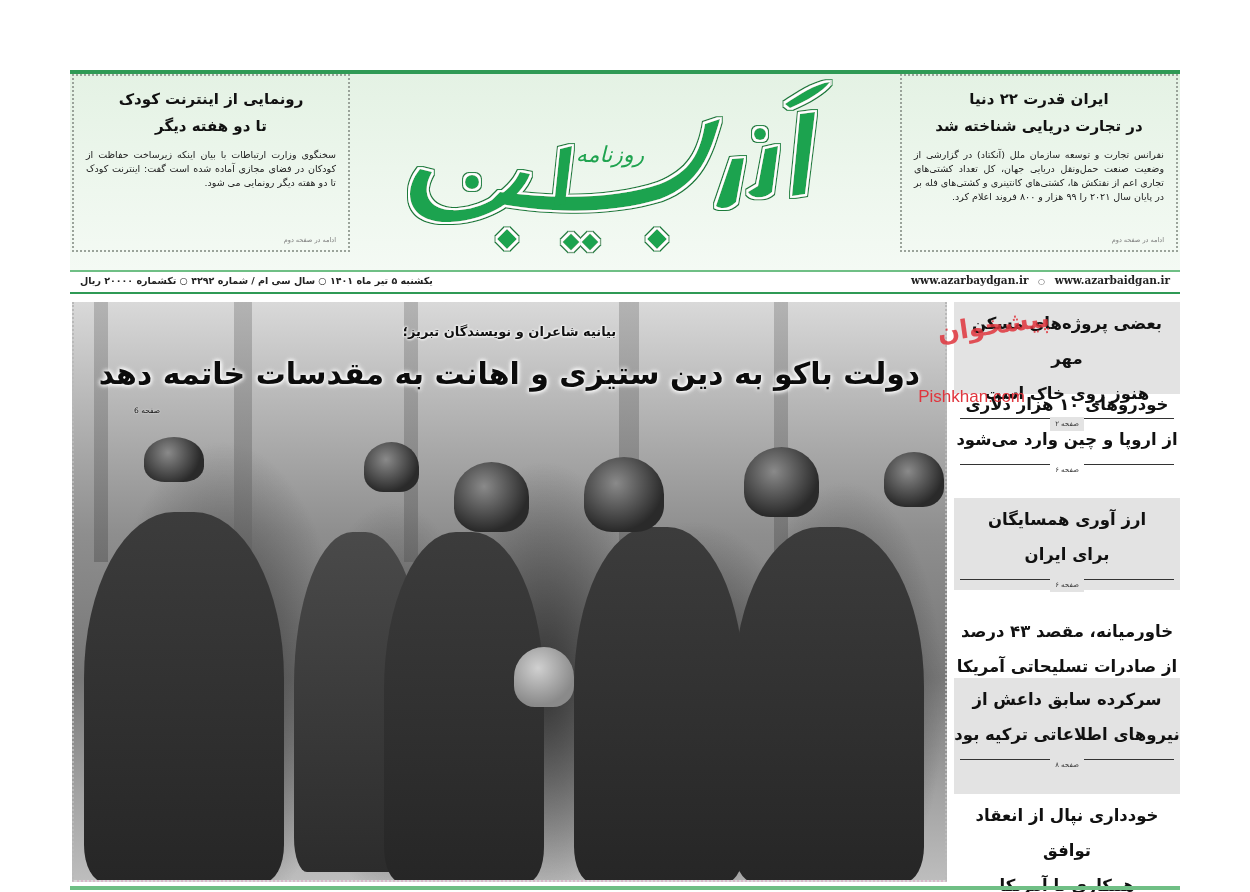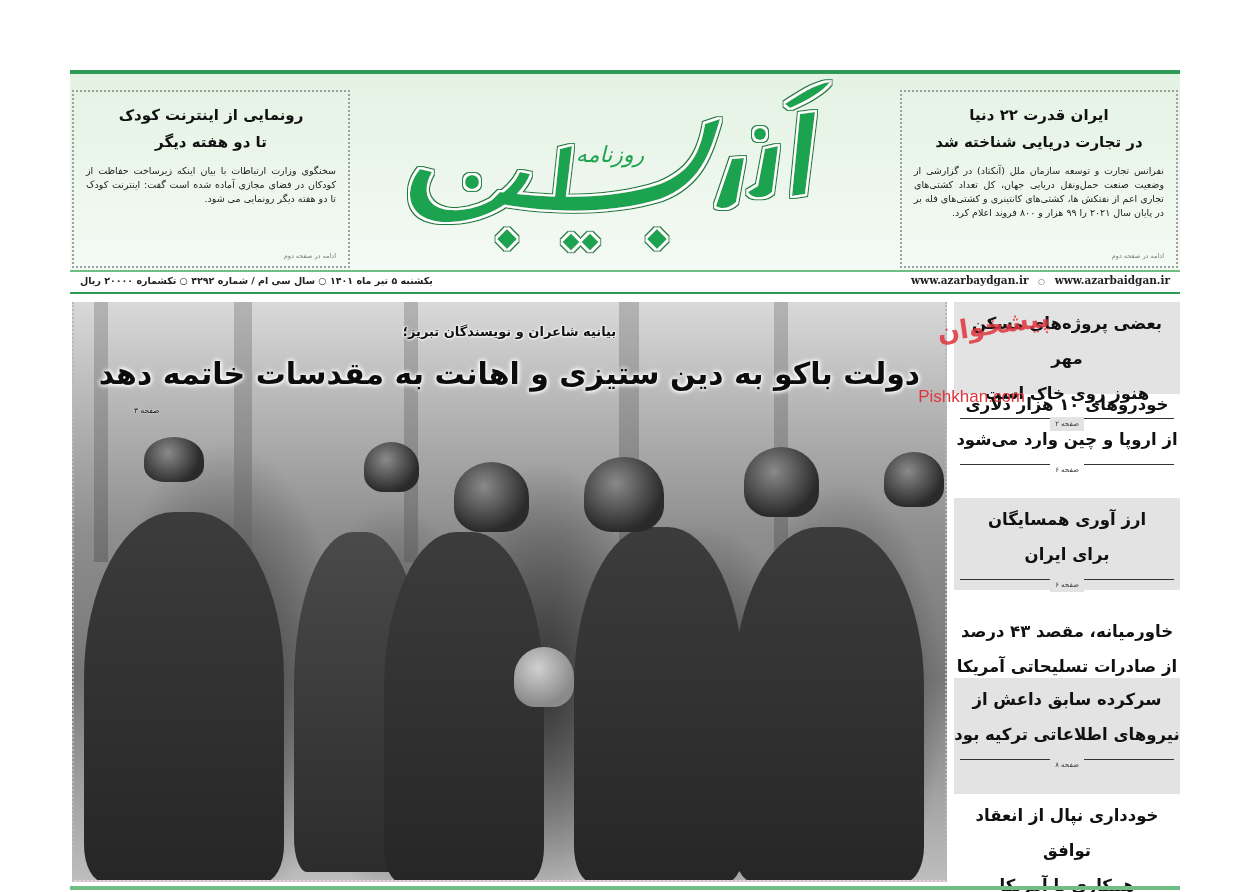--- a/index.html
+++ b/index.html
@@ -8,21 +8,21 @@
 
     .page { position: absolute; left: 70px; top: 70px; width: 1110px; height: 822px; }
 
     
     .masthead {
       position: absolute; left: 0; top: 0; width: 1110px; height: 200px;
       background: linear-gradient(180deg, #e4f2e4 0%, #eef7ee 60%, #f4faf4 100%);
       border-top: 4px solid #2f9a55;
     }
     .teaser-box {
-      position: absolute; top: 16px; height: 178px;
+      position: absolute; top: 0; height: 178px;
       border: 2px dotted #9aa39a; padding: 10px 12px 6px 12px;
       text-align: center;
     }
     .teaser-right { right: 2px; width: 278px; }
     .teaser-left  { left: 2px;  width: 278px; }
     .teaser-title {
       font-family: "DejaVu Sans", sans-serif; font-weight: bold; font-size: 15px;
       color: #111; line-height: 27px;
     }
     .teaser-body {
@@ -210,21 +210,21 @@
     <div class="helmet" style="left:380px;top:160px;width:75px;height:70px;"></div>
     <div class="figure" style="left:500px;top:225px;width:170px;height:355px;"></div>
     <div class="helmet" style="left:510px;top:155px;width:80px;height:75px;"></div>
     <div class="figure" style="left:660px;top:225px;width:190px;height:355px;"></div>
     <div class="helmet" style="left:670px;top:145px;width:75px;height:70px;"></div>
     <div class="helmet" style="left:810px;top:150px;width:60px;height:55px;"></div>
     <div class="helmet" style="left:440px;top:345px;width:60px;height:60px;background:radial-gradient(circle at 40% 35%,#d0d0d0,#8a8a8a 70%);"></div>
 
     <div class="photo-kicker">بیانیه شاعران و نویسندگان تبریز؛</div>
     <div class="photo-headline">دولت باکو به دین ستیزی و اهانت به مقدسات خاتمه دهد</div>
-    <div class="photo-pageref">صفحه ۳</div>
+    <div class="photo-pageref">صفحه 6</div>
   </div>
 
   <div class="sidecol">
     <div class="side-item shaded" style="top:0;height:92px;">
       <div class="side-title">بعضی پروژه‌های مسکن مهر</div>
       <div class="side-title" style="padding-top:0;">هنوز روی خاک است</div>
       <div class="side-ref"><span>صفحه ۲</span></div>
     </div>
     <div class="watermark-fa">پیشخوان</div>
     <div class="watermark">Pishkhan.com</div>

